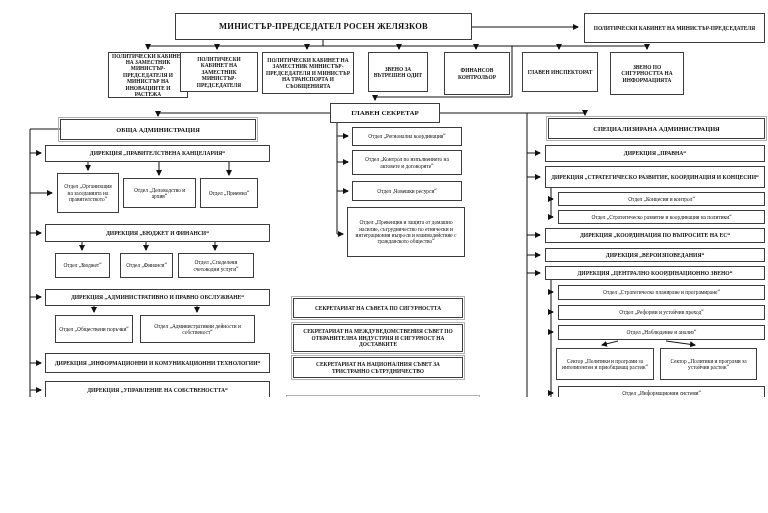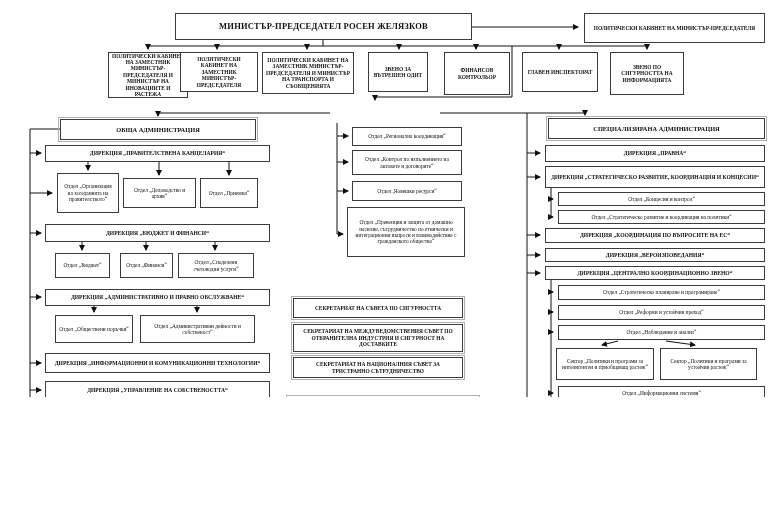--- a/index.html
+++ b/index.html
@@ -115,20 +115,21 @@
   </svg>
 <div class="box t1" style="left: 175px; top: 13px; width: 297px; height: 27px;">МИНИСТЪР-ПРЕДСЕДАТЕЛ РОСЕН ЖЕЛЯЗКОВ</div>
     <div class="box t2s" style="left: 584px; top: 13px; width: 181px; height: 30px;">ПОЛИТИЧЕСКИ КАБИНЕТ НА МИНИСТЪР-ПРЕДСЕДАТЕЛЯ</div>
     <div class="box t2s" style="left: 108px; top: 52px; width: 80px; height: 46px;">ПОЛИТИЧЕСКИ КАБИНЕТ НА ЗАМЕСТНИК МИНИСТЪР-ПРЕДСЕДАТЕЛЯ И МИНИСТЪР НА ИНОВАЦИИТЕ И РАСТЕЖА</div>
     <div class="box t2s" style="left: 180px; top: 52px; width: 78px; height: 40px;">ПОЛИТИЧЕСКИ КАБИНЕТ НА ЗАМЕСТНИК МИНИСТЪР-ПРЕДСЕДАТЕЛЯ</div>
     <div class="box t2s" style="left: 262px; top: 52px; width: 92px; height: 42px;">ПОЛИТИЧЕСКИ КАБИНЕТ НА ЗАМЕСТНИК МИНИСТЪР-ПРЕДСЕДАТЕЛЯ И МИНИСТЪР НА ТРАНСПОРТА И СЪОБЩЕНИЯТА</div>
     <div class="box t2s" style="left: 368px; top: 52px; width: 60px; height: 40px;">ЗВЕНО ЗА ВЪТРЕШЕН ОДИТ</div>
     <div class="box t2s" style="left: 444px; top: 52px; width: 66px; height: 43px;">ФИНАНСОВ КОНТРОЛЬОР</div>
     <div class="box t2s" style="left: 522px; top: 52px; width: 76px; height: 40px;">ГЛАВЕН ИНСПЕКТОРАТ</div>
     <div class="box t2s" style="left: 610px; top: 52px; width: 74px; height: 43px;">ЗВЕНО ПО СИГУРНОСТТА НА ИНФОРМАЦИЯТА</div>
+    <div class="box t2" style="left: 330px; top: 103px; width: 110px; height: 20px;">ГЛАВЕН СЕКРЕТАР</div>
     <div class="box dep" style="left: 352px; top: 127px; width: 110px; height: 19px;">Отдел „Регионална координация“</div>
     <div class="box dep" style="left: 352px; top: 150px; width: 110px; height: 25px;">Отдел „Контрол по изпълнението на актовете и договорите“</div>
     <div class="box dep" style="left: 352px; top: 181px; width: 110px; height: 20px;">Отдел „Човешки ресурси“</div>
     <div class="box dep" style="left: 347px; top: 207px; width: 118px; height: 50px;">Отдел „Превенция и защита от домашно насилие, сътрудничество по етнически и интеграционни въпроси и взаимодействие с гражданското общество“</div>
     <div class="box t2s emph" style="left: 293px; top: 298px; width: 170px; height: 20px;">СЕКРЕТАРИАТ НА СЪВЕТА ПО СИГУРНОСТТА</div>
     <div class="box t2s emph" style="left: 293px; top: 324px; width: 170px; height: 28px;">СЕКРЕТАРИАТ НА МЕЖДУВЕДОМСТВЕНИЯ СЪВЕТ ПО ОТБРАНИТЕЛНА ИНДУСТРИЯ И СИГУРНОСТ НА ДОСТАВКИТЕ</div>
     <div class="box t2s emph" style="left: 293px; top: 357px; width: 170px; height: 21px;">СЕКРЕТАРИАТ НА НАЦИОНАЛНИЯ СЪВЕТ ЗА ТРИСТРАННО СЪТРУДНИЧЕСТВО</div>
     <div class="box dir emph" style="left: 288px; top: 397px; width: 190px; height: 21px;">ДИРЕКЦИЯ „КООРДИНАЦИЯ И МОДЕРНИЗАЦИЯ НА АДМИНИСТРАЦИЯТА“</div>
     <div class="box dep" style="left: 290px; top: 428px; width: 62px; height: 38px;">Отдел „Политики за развитие на администрацията“</div>
     <div class="box dep" style="left: 360px; top: 428px; width: 55px; height: 38px;">Отдел „Регулаторна политика“</div>

